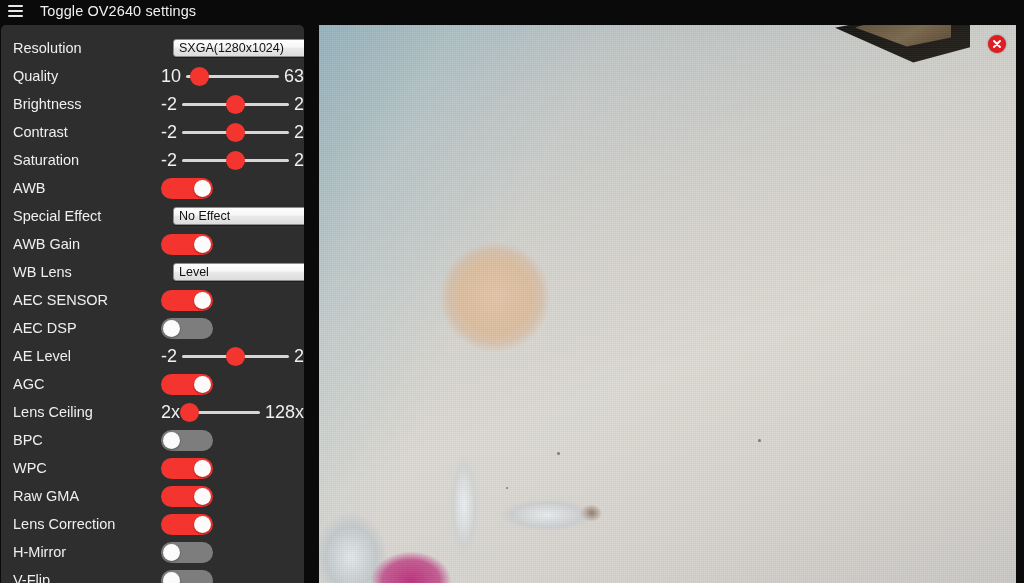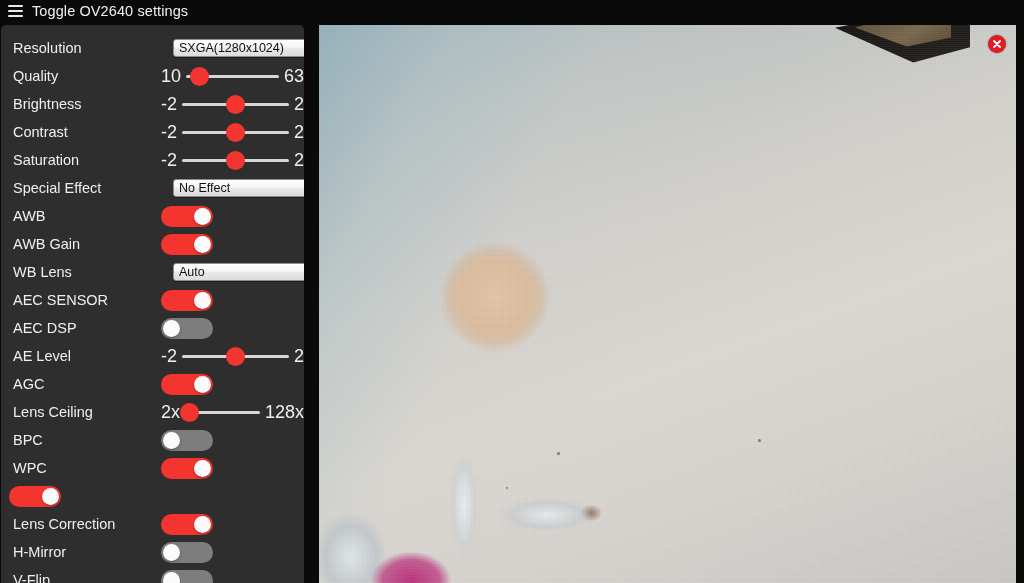--- a/index.html
+++ b/index.html
@@ -26,20 +26,21 @@
   #topbar {
     position: absolute;
     left: 0; top: 0;
     width: 1024px;
     height: 21px;
     background: #0a0a0a;
     display: flex;
     align-items: center;
     padding-left: 8px;
     box-sizing: border-box;
+    gap: 8px;
   }
   #hamburger {
     width: 15px;
     height: 12px;
     display: flex;
     flex-direction: column;
     justify-content: space-between;
     margin-right: 9px;
     flex: 0 0 auto;
     cursor: pointer;
@@ -364,52 +365,52 @@
             <div class="slider-wrap">
               <span class="slider-min">-2</span>
               <div class="track">
                 <div class="thumb" style="left: 50%;"></div>
               </div>
               <span class="slider-max">2</span>
             </div>
           </div>
         </div>
         <div class="row">
+          <div class="row-label">AWB</div>
+          <div class="row-control">
+            <div class="toggle on">
+              <span class="knob"></span>
+            </div>
+          </div>
+        </div>
+        <div class="row">
           <div class="row-label">Special Effect</div>
           <div class="row-control">
             <div class="sel">
               <span class="sel-text">No Effect</span>
               <span class="sel-arrows">
                 <span class="up"></span>
                 <span class="dn"></span>
               </span>
             </div>
           </div>
         </div>
         <div class="row">
-          <div class="row-label">AWB</div>
-          <div class="row-control">
-            <div class="toggle on">
-              <span class="knob"></span>
-            </div>
-          </div>
-        </div>
-        <div class="row">
           <div class="row-label">AWB Gain</div>
           <div class="row-control">
             <div class="toggle on">
               <span class="knob"></span>
             </div>
           </div>
         </div>
         <div class="row">
           <div class="row-label">WB Lens</div>
           <div class="row-control">
             <div class="sel">
-              <span class="sel-text">Auto</span>
+              <span class="sel-text">Level</span>
               <span class="sel-arrows">
                 <span class="up"></span>
                 <span class="dn"></span>
               </span>
             </div>
           </div>
         </div>
         <div class="row">
           <div class="row-label">AEC SENSOR</div>
           <div class="row-control">
@@ -468,20 +469,21 @@
         </div>
         <div class="row">
           <div class="row-label">WPC</div>
           <div class="row-control">
             <div class="toggle on">
               <span class="knob"></span>
             </div>
           </div>
         </div>
         <div class="row">
+          <div class="row-label">Raw GMA</div>
           <div class="row-control">
             <div class="toggle on">
               <span class="knob"></span>
             </div>
           </div>
         </div>
         <div class="row">
           <div class="row-label">Lens Correction</div>
           <div class="row-control">
             <div class="toggle on">

